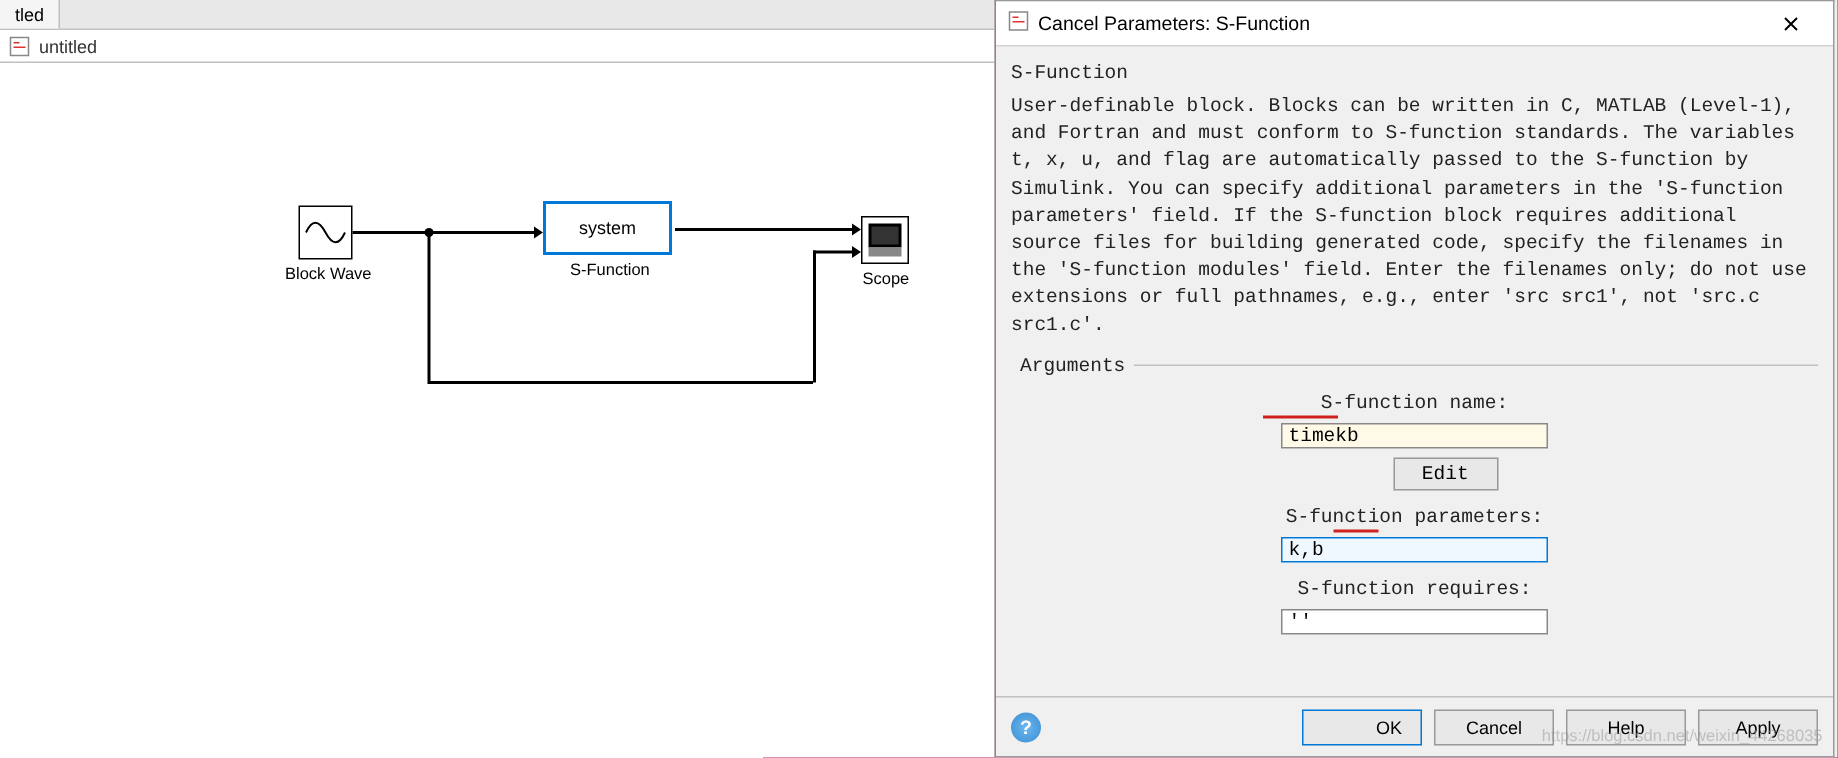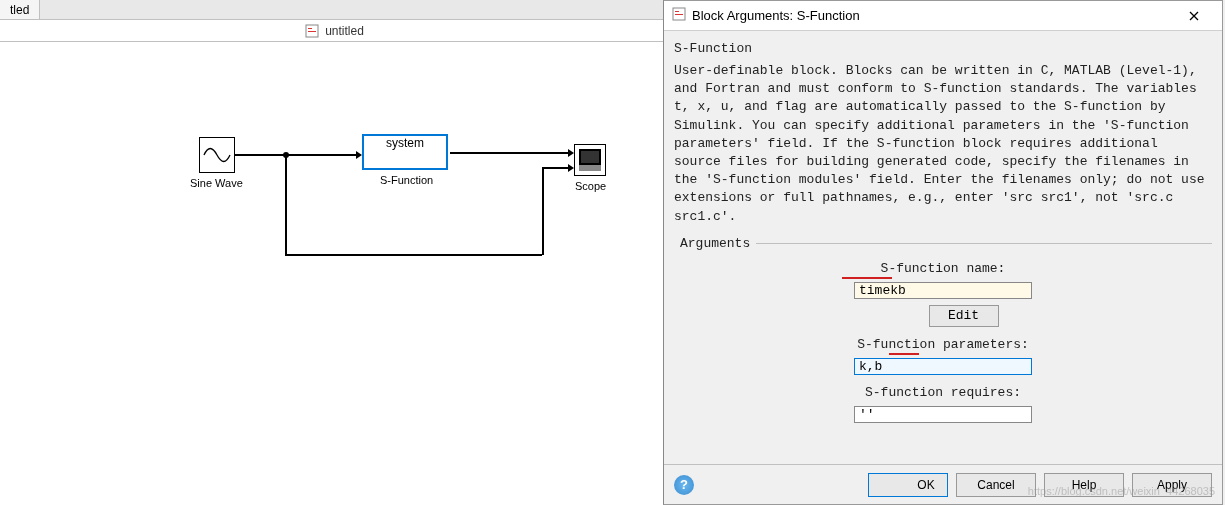--- a/index.html
+++ b/index.html
@@ -36,42 +36,41 @@
     }
     .model-bar {
       height: 22px;
       background: #fff;
       border-bottom: 1px solid #c0c0c0;
       display: flex;
       align-items: center;
       padding-left: 6px;
       font-size: 12px;
       color: #333;
-      justify-content: center;
     }
     .model-icon {
       width: 14px; height: 14px;
       margin-right: 6px;
       display: inline-block;
     }
     .canvas {
       position: absolute;
       left: 0; top: 42px;
       right: 0; bottom: 0;
       background: #fff;
     }
     .block {
       position: absolute;
       border: 1px solid #000;
       background: #fff;
     }
     .block-sine { left: 199px; top: 95px; width: 36px; height: 36px; }
     .block-sfunc { left: 362px; top: 92px; width: 86px; height: 36px;
       border: 2.5px solid #0078d7;
-      display: flex; justify-content: center;
+      display: flex; align-items: center; justify-content: center;
       font-size: 12px;
     }
     .block-scope { left: 574px; top: 102px; width: 32px; height: 32px;
       display: flex; align-items: center; justify-content: center; }
     .block-label {
       position: absolute;
       font-size: 11px;
       color: #000;
       white-space: nowrap;
     }
@@ -253,21 +252,21 @@
     </span>
     <span>untitled</span>
   </div>
   <div class="canvas">
 
     <div class="block block-sine">
       <svg width="34" height="34">
         <path d="M4 17 Q 10 4, 17 17 T 30 17" stroke="#000" fill="none" stroke-width="1.3"></path>
       </svg>
     </div>
-    <div class="block-label lbl-sine">Sine Wave</div>
+    <div class="block-label lbl-sine">Block Wave</div>
 
     <div class="block block-sfunc">
       <span>system</span>
     </div>
     <div class="block-label lbl-sfunc">S-Function</div>
 
     <div class="block block-scope">
       <svg width="30" height="30">
         <rect x="4" y="4" width="22" height="16" fill="#000"></rect>
         <rect x="6" y="6" width="18" height="12" fill="#333"></rect>
@@ -296,21 +295,21 @@
 <div class="dialog">
   <div class="dialog-titlebar">
     <div class="dialog-title">
       <span>
         <svg width="14" height="14">
             <rect x="1" y="1" width="12" height="12" fill="#fff" stroke="#888"></rect>
             <rect x="3" y="4" width="4" height="1" fill="#d33"></rect>
             <rect x="3" y="7" width="8" height="1" fill="#d33"></rect>
           </svg>
       </span>
-      <span>Block Arguments: S-Function</span>
+      <span>Cancel Parameters: S-Function</span>
     </div>
     <div class="close-btn">
       <svg width="10" height="10">
           <path d="M1 1 L9 9 M9 1 L1 9" stroke="#000" stroke-width="1.3"></path>
         </svg>
     </div>
   </div>
   <div class="dialog-body">
     <div class="section-title">S-Function</div>
     <div class="desc-text">User-definable block.  Blocks can be written in C, MATLAB (Level-1), and Fortran and must conform to S-function standards. The variables t, x, u, and flag are automatically passed to the S-function by Simulink.  You can specify additional parameters in the 'S-function parameters' field. If the S-function block requires additional source files for building generated code, specify the filenames in the 'S-function modules' field. Enter the filenames only; do not use extensions or full pathnames, e.g., enter 'src src1', not 'src.c src1.c'.</div>

